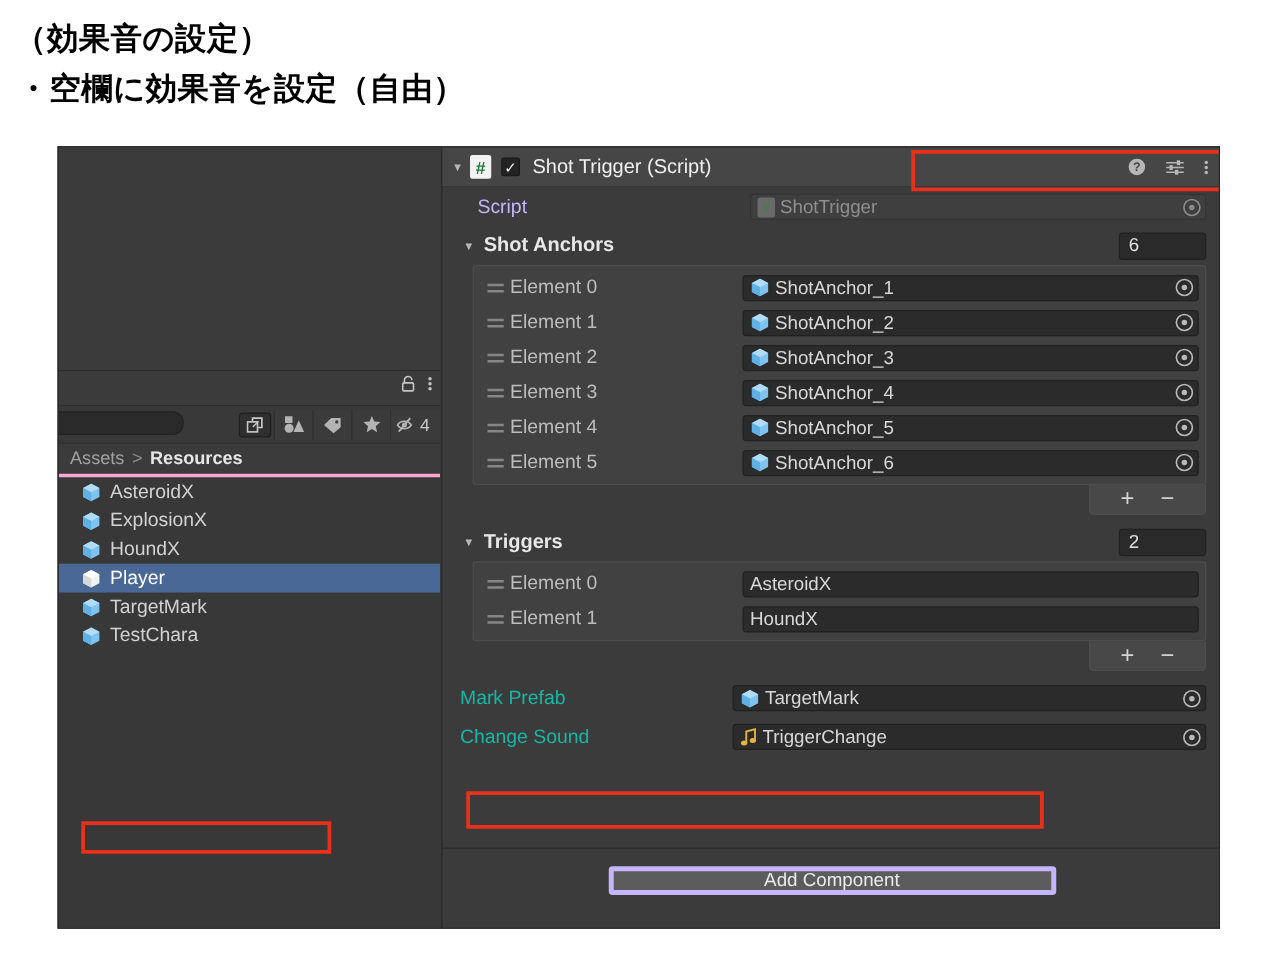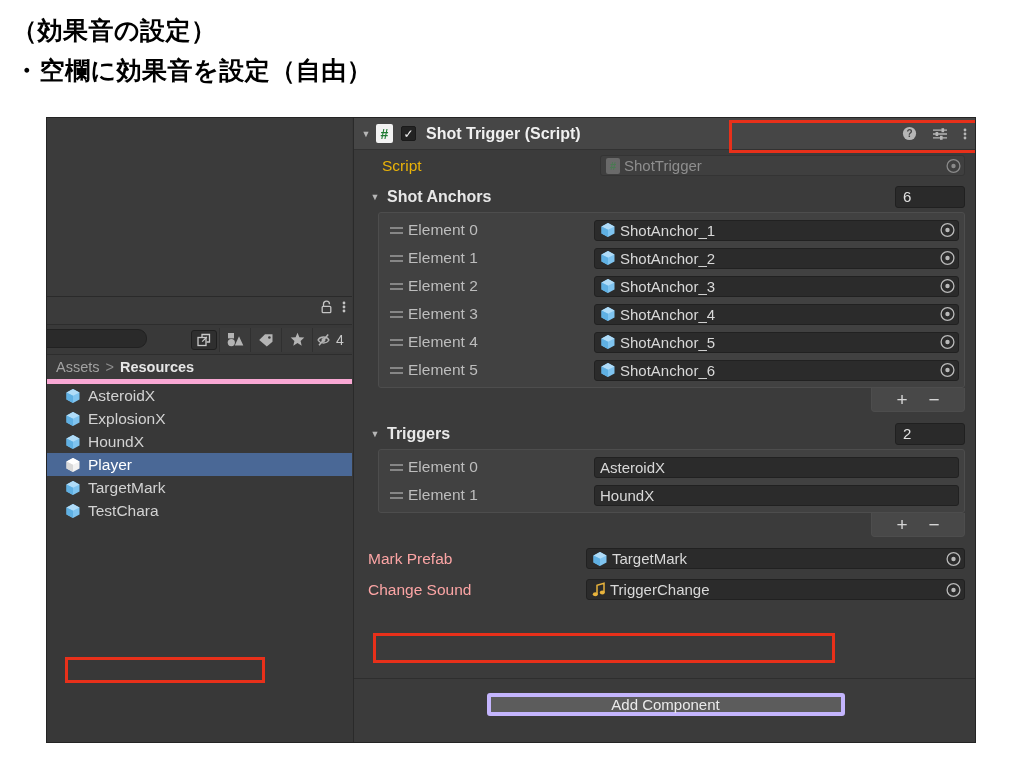--- a/index.html
+++ b/index.html
@@ -123,21 +123,21 @@
   .tb-count { font-size: 14px; color: #c9c9c9; margin-left: 2px; padding-right:4px;}
 
   #breadcrumb {
     height: 24px;
     background: #3b3b3b;
     display: flex;
     align-items: center;
     padding-left: 9px;
     font-size: 14.5px;
     color: #a2a2a2;
-    border-bottom: 5px solid #f9a8d4;
+    border-bottom: 3px solid #f9a8d4;
     gap: 6px;
   }
   #breadcrumb .crumb-cur { color: #e6e6e6; font-weight: bold; }
   #breadcrumb .crumb-sep { color: #8d8d8d; }
 
   #asset-list {
     background: #383838;
     height: 100%;
   }
   .asset-row {
@@ -202,45 +202,45 @@
     color: #f2f2f2;
     font-size: 12px;
     display: flex;
     align-items: center;
     justify-content: center;
     box-sizing: border-box;
   }
   #comp-title {
     margin-left: 10px;
     font-size: 16px;
-    font-weight: bold;
+    font-weight: normal;
     color: #f0f0f0;
   }
   #comp-header-icons {
     position: absolute;
     right: 10px;
     display: flex;
     align-items: center;
     gap: 15px;
   }
 
   .prop-row {
     height: 31px;
     display: flex;
     align-items: center;
     padding: 0 12px 0 28px;
     box-sizing: border-box;
   }
   .prop-label {
     width: 218px;
     font-size: 15.5px;
-    color: #fca5a5;
+    color: #14b8a6;
     flex-shrink: 0;
   }
-  .prop-label.dim { color: #eab308; }
+  .prop-label.dim { color: #c4b5fd; }
   .objfield {
     flex: 1;
     height: 21px;
     background: #2b2b2b;
     border: 1px solid #212121;
     border-radius: 3px;
     display: flex;
     align-items: center;
     padding-left: 5px;
     box-sizing: border-box;

